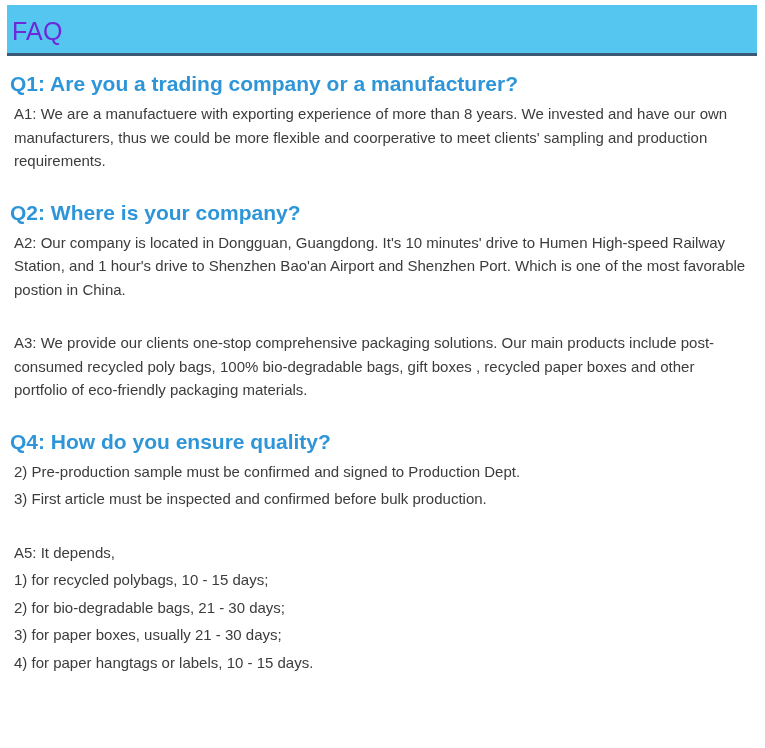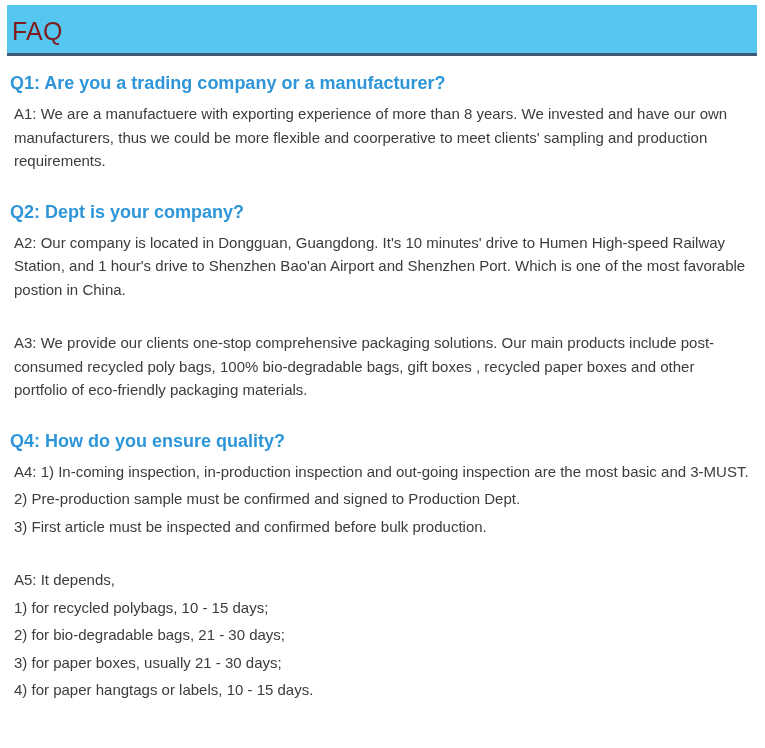--- a/index.html
+++ b/index.html
@@ -17,36 +17,36 @@
     padding: 5px 8px 0 7px;
   }
   .banner {
     background: #54c6f0;
     border-bottom: 3px solid #3d5975;
     padding: 13px 5px 9px 5px;
   }
   .banner .title {
     font-size: 25px;
     line-height: 26px;
-    color: #7f1d1d;
+    color: #6d28d9;
     font-weight: 400;
     letter-spacing: 0.2px;
   }
   .content {
     padding: 0 3px;
   }
   .section {
     margin-top: 30px;
   }
   .section:first-child {
     margin-top: 18px;
   }
   .question {
     margin: 0 0 9px 0;
-    font-size: 18px;
+    font-size: 21px;
     line-height: 19px;
     font-weight: 700;
     color: #2e96d8;
   }
   .answer {
     margin: 4px;
     font-size: 15px;
     line-height: 23.5px;
     color: #3c3c3c;
     font-weight: 400;
@@ -62,31 +62,30 @@
   </div>
 
   <div class="content">
 
     <section class="section">
       <h3 class="question">Q1: Are you a trading company or a manufacturer?</h3>
       <p class="answer">A1: We are a manufactuere with exporting experience of more than 8 years. We invested and have our own manufacturers, thus we could be more flexible and coorperative to meet clients' sampling and production requirements.</p>
     </section>
 
     <section class="section">
-      <h3 class="question">Q2: Dept is your company?</h3>
+      <h3 class="question">Q2: Where is your company?</h3>
       <p class="answer">A2: Our company is located in Dongguan, Guangdong. It's 10 minutes' drive to Humen High-speed Railway Station, and 1 hour's drive to Shenzhen Bao'an Airport and Shenzhen Port. Which is one of the most favorable postion in China.</p>
     </section>
 
     <section class="section">
       <p class="answer">A3: We provide our clients one-stop comprehensive packaging solutions. Our main products include post-consumed recycled poly bags, 100% bio-degradable bags, gift boxes , recycled paper boxes and other portfolio of eco-friendly packaging materials.</p>
     </section>
 
     <section class="section">
       <h3 class="question">Q4: How do you ensure quality?</h3>
-      <p class="answer">A4: 1) In-coming inspection, in-production inspection and out-going inspection are the most basic and 3-MUST.</p>
       <p class="answer">2) Pre-production sample must be confirmed and signed to Production Dept.</p>
       <p class="answer">3) First article must be inspected and confirmed before bulk production.</p>
     </section>
 
     <section class="section">
       <p class="answer">A5: It depends,</p>
       <p class="answer">1) for recycled polybags, 10 - 15 days;</p>
       <p class="answer">2) for bio-degradable bags, 21 - 30 days;</p>
       <p class="answer">3) for paper boxes, usually 21 - 30 days;</p>
       <p class="answer">4) for paper hangtags or labels, 10 - 15 days.</p>

